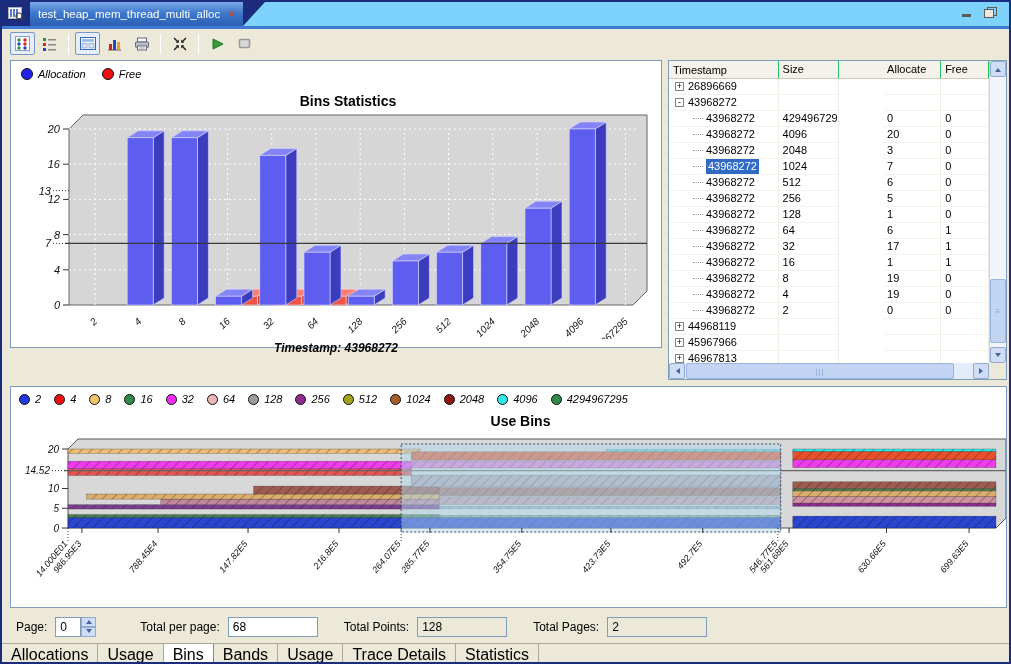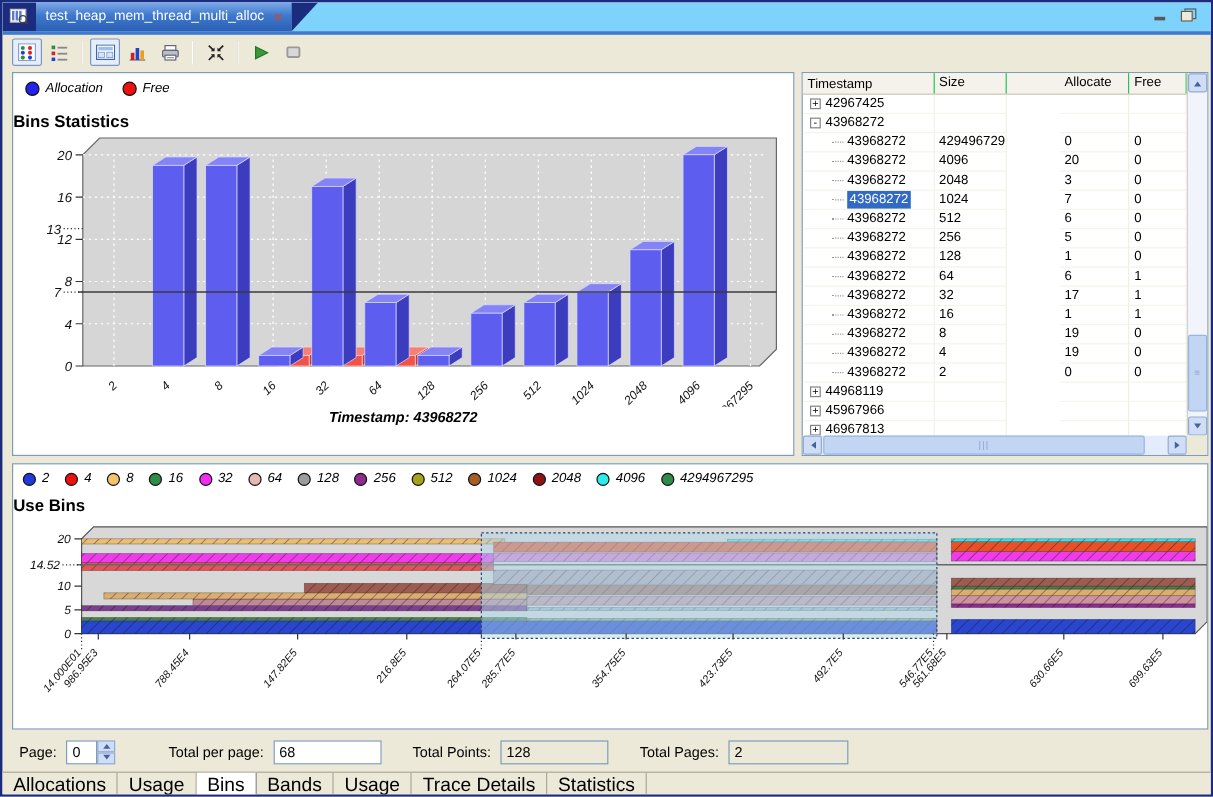--- a/index.html
+++ b/index.html
@@ -21,29 +21,29 @@
   .wmax{width:13px;height:11px;position:relative;}
   .wmax::before{content:"";position:absolute;right:0;top:0;width:8px;height:7px;border:1px solid #5a5a5a;}
   .wmax::after{content:"";position:absolute;left:0;bottom:0;width:8px;height:7px;border:1px solid #5a5a5a;background:#ece9d8;}
   
   .toolbar{position:absolute;left:0;top:27px;width:100%;height:29px;display:flex;align-items:center;padding-left:8px;gap:2px;}
   .tbtn{width:25px;height:23px;display:flex;align-items:center;justify-content:center;border:1px solid transparent;border-radius:2px;cursor:pointer;}
   .tbtn.pressed{border-color:#7a96c2;background:#e7eefb;}
   .tsep{width:1px;height:20px;background:#b9b5a2;border-right:1px solid #fff;margin:0 4px;}
   
   .panel{position:absolute;background:#fff;border:1px solid #7f9db9;}
-  .panel-bins{left:8px;top:58px;width:652px;height:320px;}
+  .panel-bins{left:8px;top:58px;width:652px;height:288px;}
   .panel-table{left:666px;top:58px;width:339px;height:320px;}
   .panel-use{left:8px;top:384px;width:997px;height:222px;}
   
   .legend-row{position:absolute;left:10px;top:7px;display:flex;align-items:center;gap:16px;}
   .leg-item{display:flex;align-items:center;gap:5px;}
   .leg-dot{width:12px;height:12px;border-radius:50%;border:1px solid #111;}
   .leg-label{font-style:italic;font-size:11px;}
-  .chart-title{position:absolute;width:100%;text-align:left;font-weight:bold;font-size:14px;}
+  .chart-title{position:absolute;width:100%;text-align:center;font-weight:bold;font-size:14px;margin-left:12px;}
   .bins-title{top:32px;}
   .bins-svg{position:absolute;left:0;top:46px;}
   .bins-footer{position:absolute;width:100%;top:280px;text-align:center;font-weight:bold;font-style:italic;font-size:12px;}
   
   .use-legend{position:absolute;left:8px;top:6px;display:flex;align-items:center;gap:13px;}
   .use-legend .leg-dot{width:11px;height:11px;}
   .use-title{top:26px;}
   .use-svg{position:absolute;left:0;top:44px;}
   
   .thead{position:absolute;left:0;top:0;right:17px;height:18px;display:flex;background:#f4f2ea;border-bottom:1px solid #cdc9b8;}
@@ -329,21 +329,21 @@
     <div class="thead">
       <div class="th c0">Timestamp</div>
       <div class="th c1">Size</div>
       <div class="th c2">Allocate</div>
       <div class="th c3">Free</div>
     </div>
     <div class="tbody" id="tableBody">
         <div class="trow parent">
           <div class="c c0">
             <span class="toggle">+</span>
-            <span>42967425</span>
+            <span>26896669</span>
           </div>
           <div class="c c1"></div>
           <div class="c c2"></div>
           <div class="c c3"></div>
         </div>
         <div class="trow parent">
           <div class="c c0">
             <span class="toggle">-</span>
             <span>43968272</span>
           </div>

